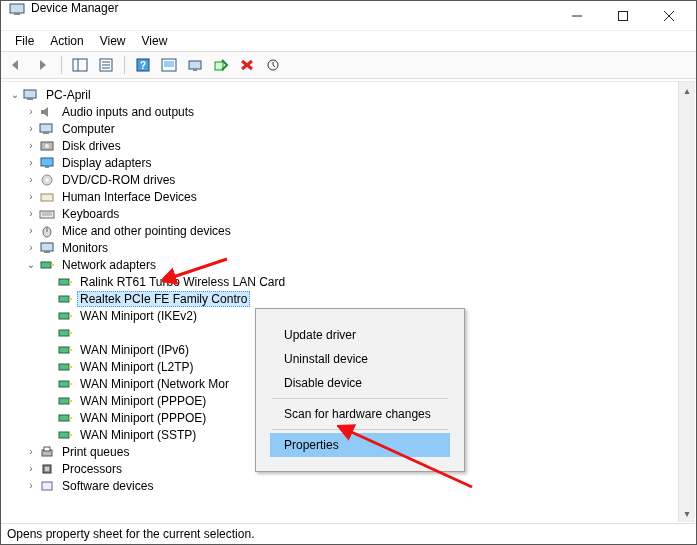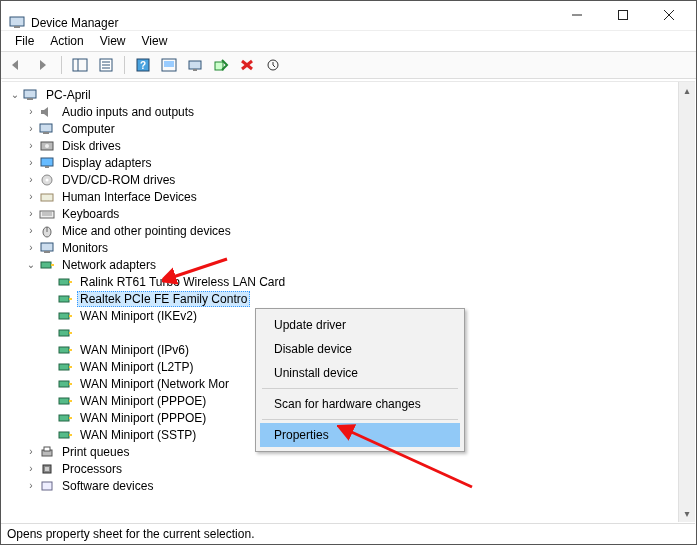--- a/index.html
+++ b/index.html
@@ -10,21 +10,21 @@
     background: #fff;
     width: 697px;
     height: 545px;
     border: 1px solid #555;
     position: relative;
     overflow: hidden;
   }
   .titlebar {
     height: 30px;
     display: flex;
-    align-items: flex-end;
+    align-items: flex-start;
     padding: 0 4px 0 8px;
     background: #fff;
     border-bottom: 1px solid #eee;
   }
   .title-icon {
     width: 16px; height: 16px; margin-right: 6px;
     display: inline-flex; align-items: center; justify-content: center;
   }
   .title-text { flex: 0 0 auto; }
   .title-spacer { flex: 1; }
@@ -98,21 +98,21 @@
   .indent0 { padding-left: 2px; }
   .indent1 { padding-left: 18px; }
   .indent2 { padding-left: 36px; }
   .ctxmenu {
     position: absolute;
     left: 253px; top: 226px;
     width: 210px;
     background: #f2f2f2;
     border: 1px solid #a0a0a0;
     box-shadow: 2px 2px 3px rgba(0,0,0,.25);
-    padding: 4px;
+    padding: 14px;
   }
   .ctxitem {
     padding: 5px 14px;
     background: #f2f2f2;
   }
   .ctxitem.hl {
     background: #91c9f7;
     font-weight: 400;
   }
   .ctxsep {
@@ -474,22 +474,22 @@
       </div>
     </div>
   <div class="scrollbar">
     <div class="sb-btn">▴</div>
     <div class="sb-track"></div>
     <div class="sb-btn sb-bot">▾</div>
   </div>
 
   <div class="ctxmenu">
     <div class="ctxitem">Update driver</div>
+    <div class="ctxitem">Uninstall device</div>
     <div class="ctxitem">Disable device</div>
-    <div class="ctxitem">Uninstall device</div>
     <div class="ctxsep"></div>
     <div class="ctxitem">Scan for hardware changes</div>
     <div class="ctxsep"></div>
     <div class="ctxitem hl">Properties</div>
   </div>
 
   <svg class="arrow-anno" style="left:160px; top:174px;" width="70" height="30">
     <defs>
         <marker id="ah1" markerWidth="8" markerHeight="8" refX="2" refY="3" orient="auto">
           <path d="M0 0 L6 3 L0 6 Z" fill="#e11"></path>

